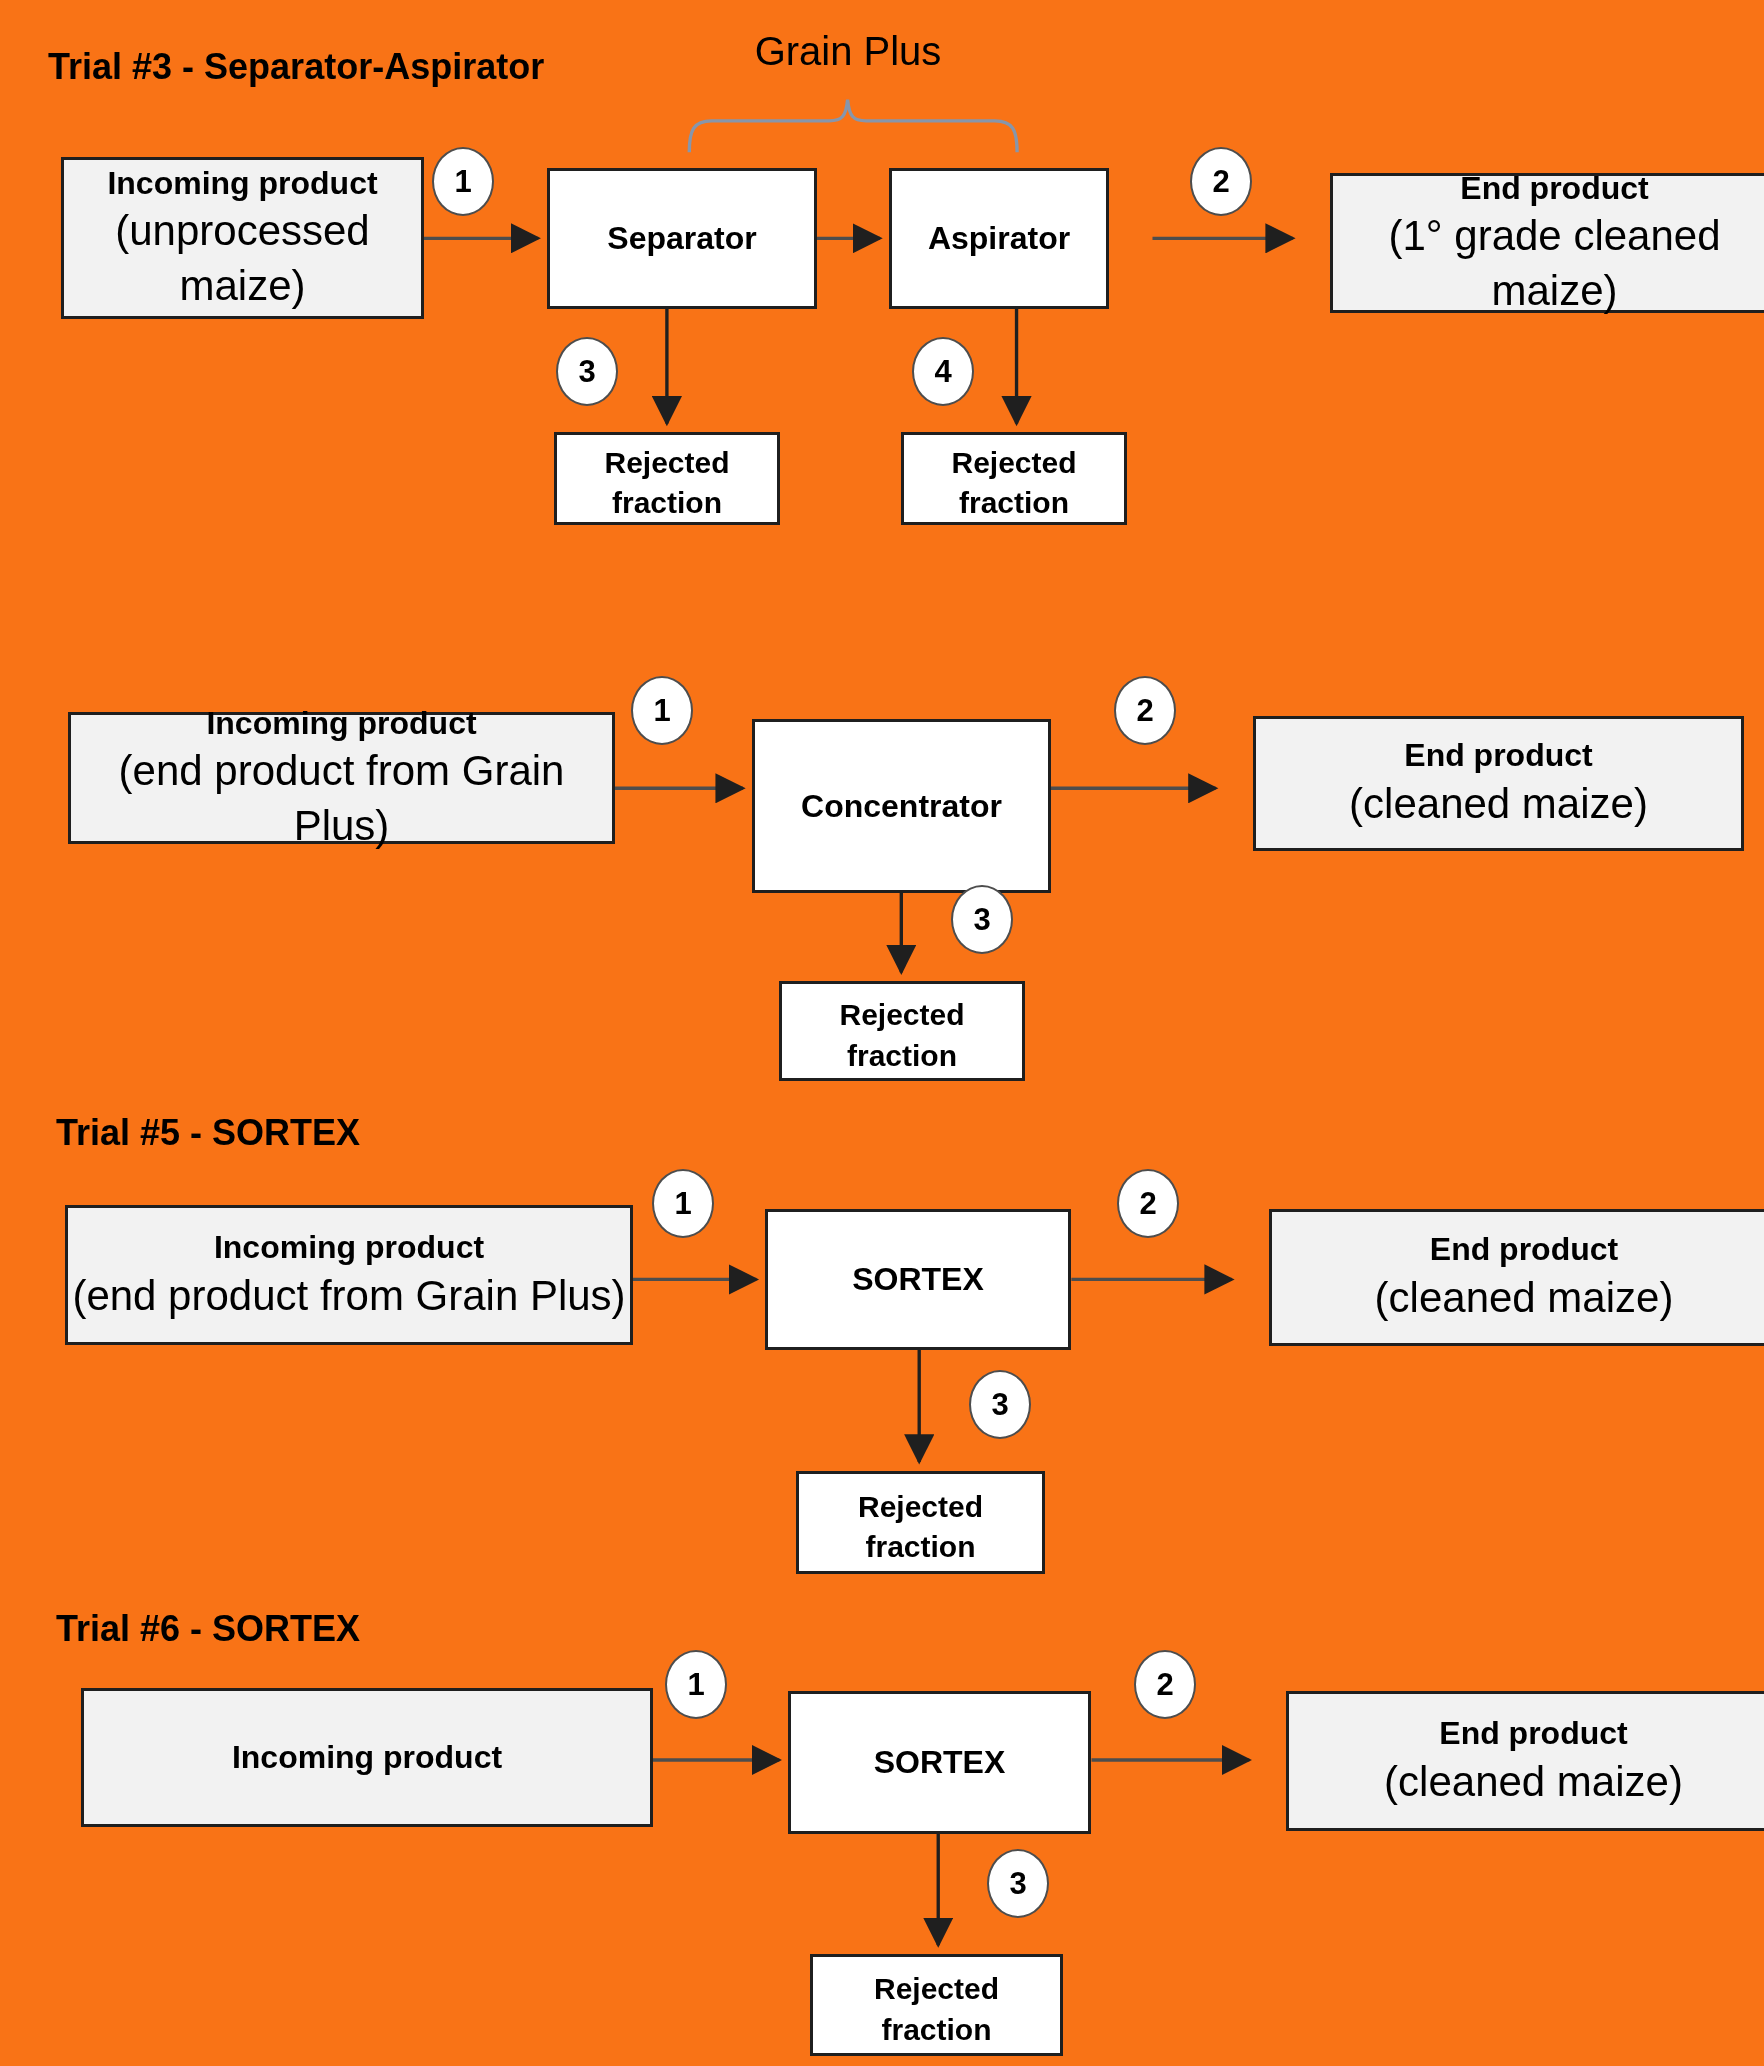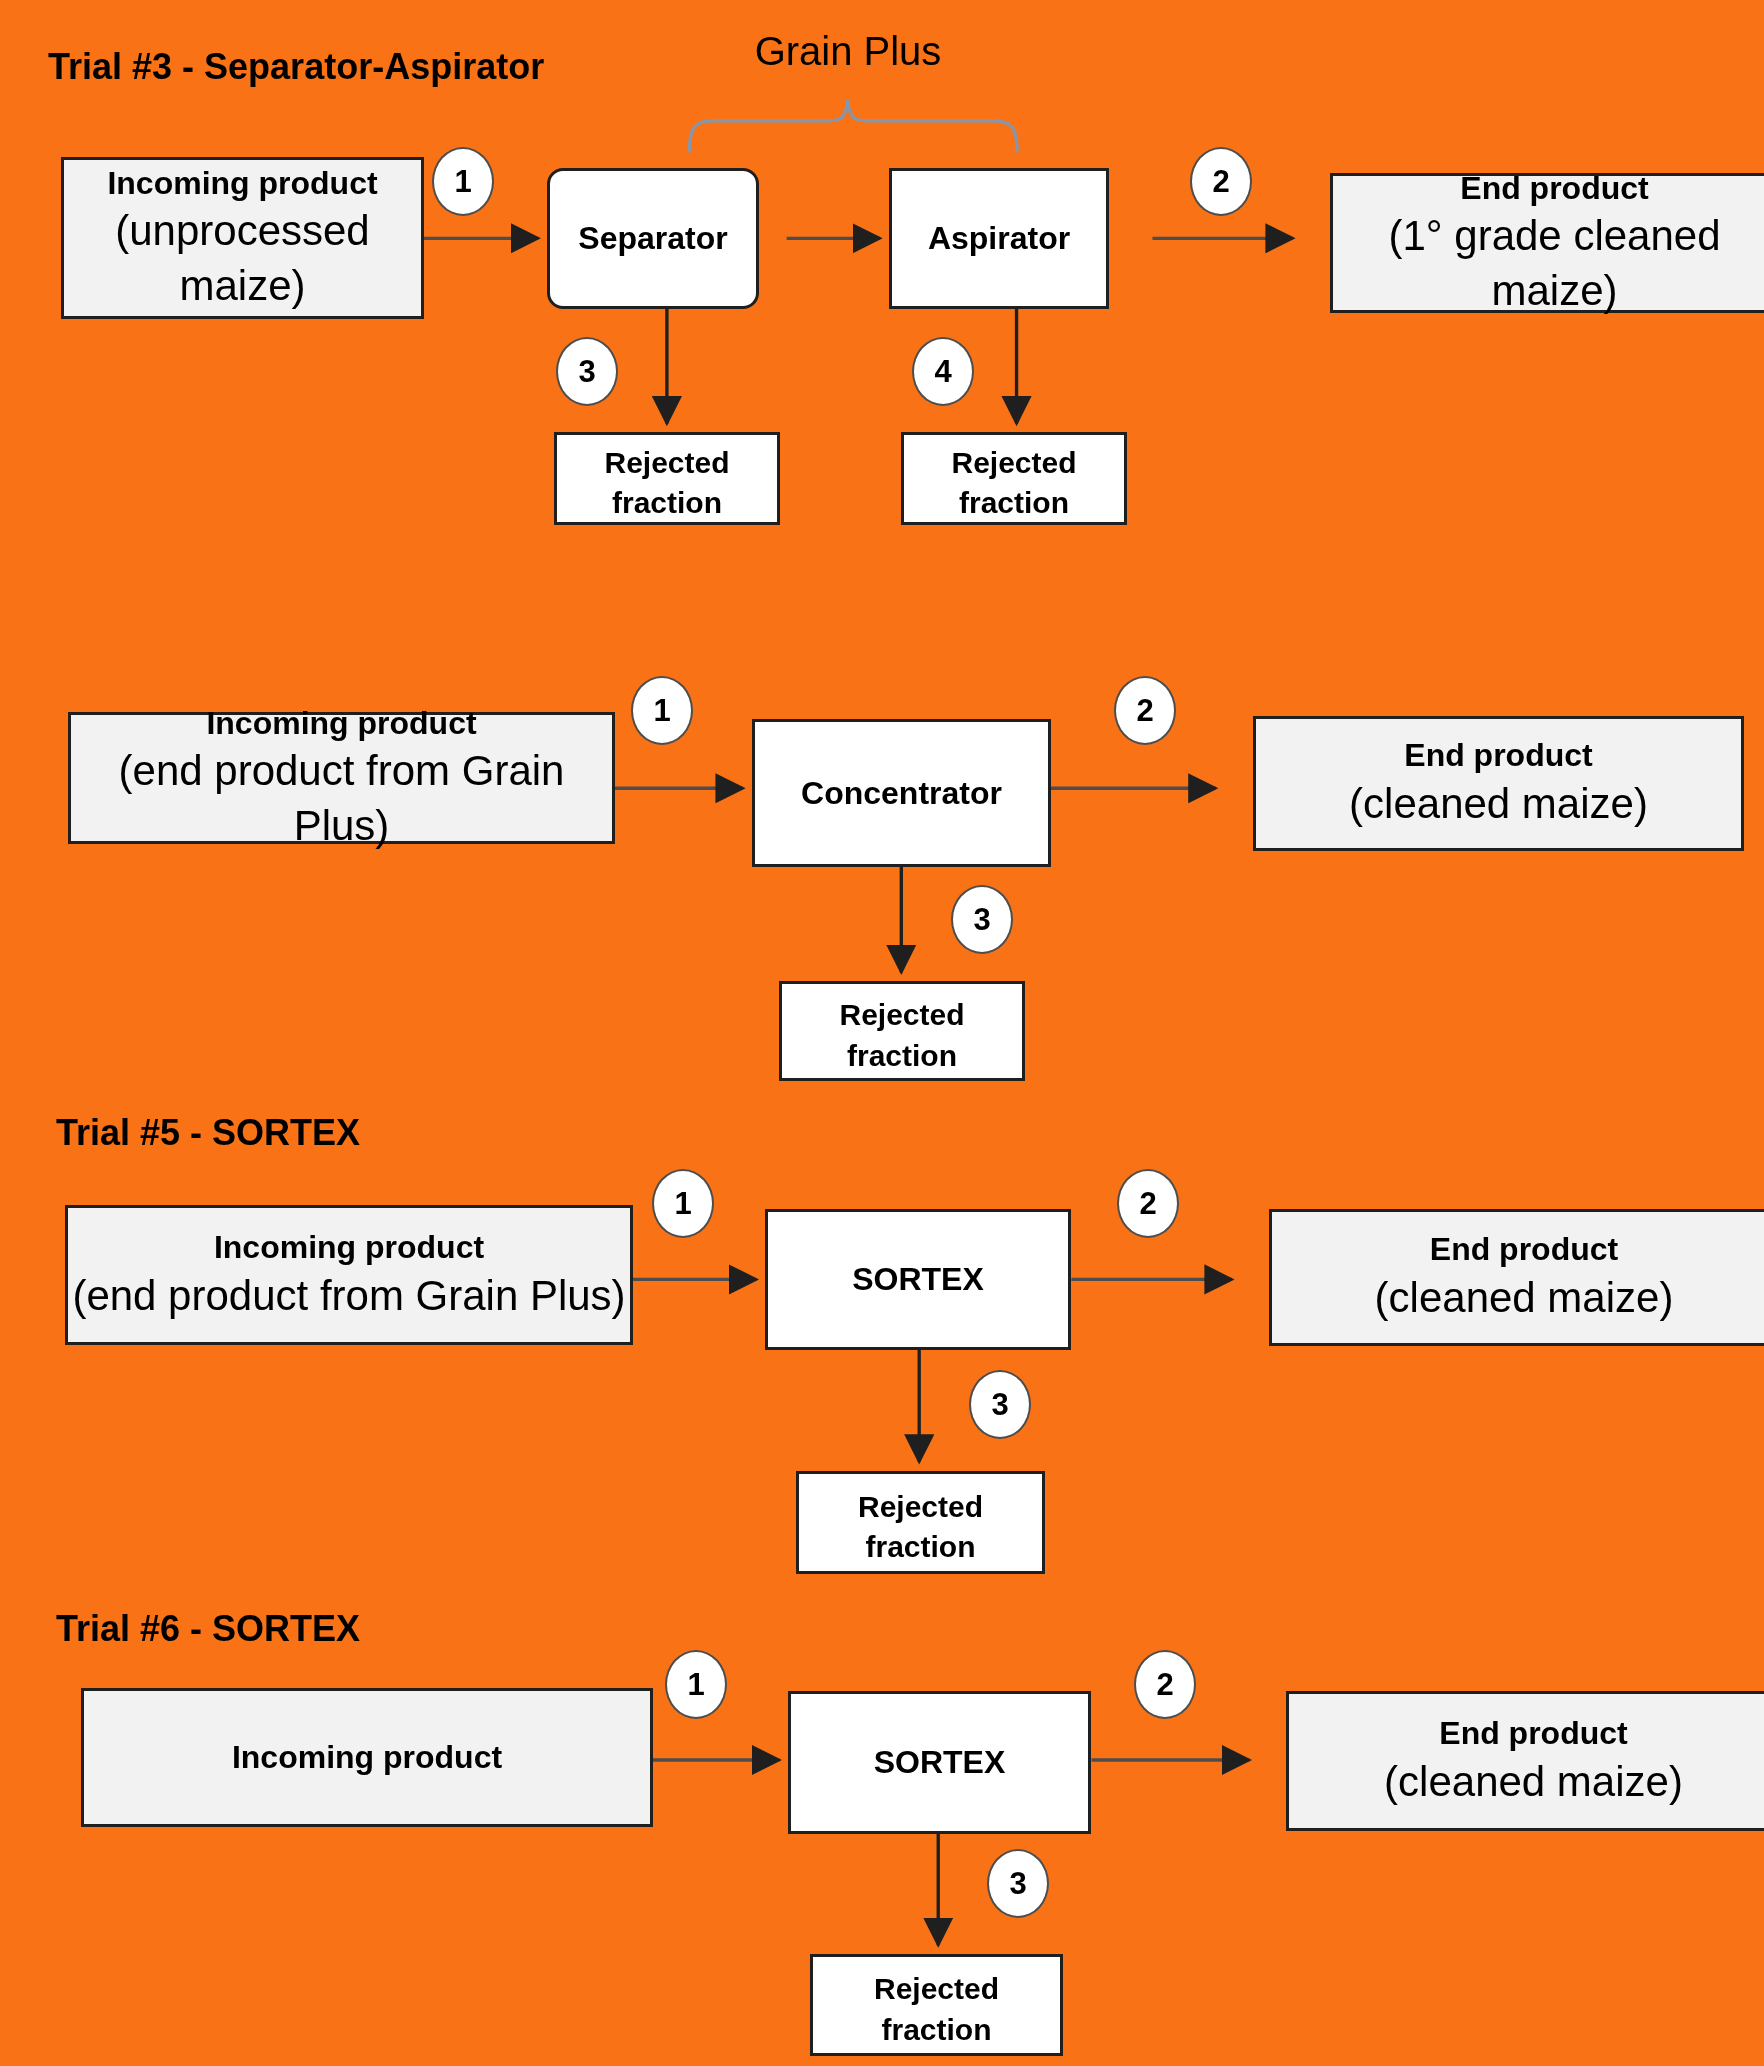--- a/index.html
+++ b/index.html
@@ -50,21 +50,21 @@
   </svg>
 
   <div class="section-title" style="left:48px;top:46px;">Trial #3 - Separator-Aspirator</div>
   <div class="group-label" style="left:848px;top:29px;">Grain Plus</div>
 
   <div class="node shaded" style="left:33px;top:157px;width:363px;height:162px;">
     <span class="title">Incoming product</span>
     <span class="subtitle">(unprocessed maize)</span>
   </div>
   <div class="stream-circle" style="left:432px;top:147px;">1</div>
-  <div class="node white" style="left:547px;top:168px;width:212px;height:141px;border-radius:16px;">
+  <div class="node white" style="left:547px;top:168px;width:270px;height:141px;">
     <span class="process-label">Separator</span>
   </div>
   <div class="node white" style="left:889px;top:168px;width:220px;height:141px;">
     <span class="process-label">Aspirator</span>
   </div>
   <div class="stream-circle" style="left:1190px;top:147px;">2</div>
   <div class="node shaded" style="left:1302px;top:173px;width:449px;height:140px;">
     <span class="title">End product</span>
     <span class="subtitle">(1° grade cleaned maize)</span>
   </div>
@@ -75,21 +75,21 @@
   </div>
   <div class="node white rejected" style="left:901px;top:432px;width:226px;height:93px;border-width:3.4px;">
     <span class="rejected-label">Rejected fraction</span>
   </div>
 
   <div class="node shaded" style="left:40px;top:712px;width:547px;height:132px;">
     <span class="title">Incoming product</span>
     <span class="subtitle">(end product from Grain Plus)</span>
   </div>
   <div class="stream-circle" style="left:631px;top:676px;">1</div>
-  <div class="node white" style="left:752px;top:719px;width:299px;height:148px;">
+  <div class="node white" style="left:752px;top:719px;width:299px;height:174px;">
     <span class="process-label">Concentrator</span>
   </div>
   <div class="stream-circle" style="left:1114px;top:676px;">2</div>
   <div class="node shaded" style="left:1225px;top:716px;width:491px;height:135px;">
     <span class="title">End product</span>
     <span class="subtitle">(cleaned maize)</span>
   </div>
   <div class="stream-circle" style="left:951px;top:885px;">3</div>
   <div class="node white rejected" style="left:779px;top:981px;width:246px;height:100px;border-width:3.4px;">
     <span class="rejected-label">Rejected fraction</span>

